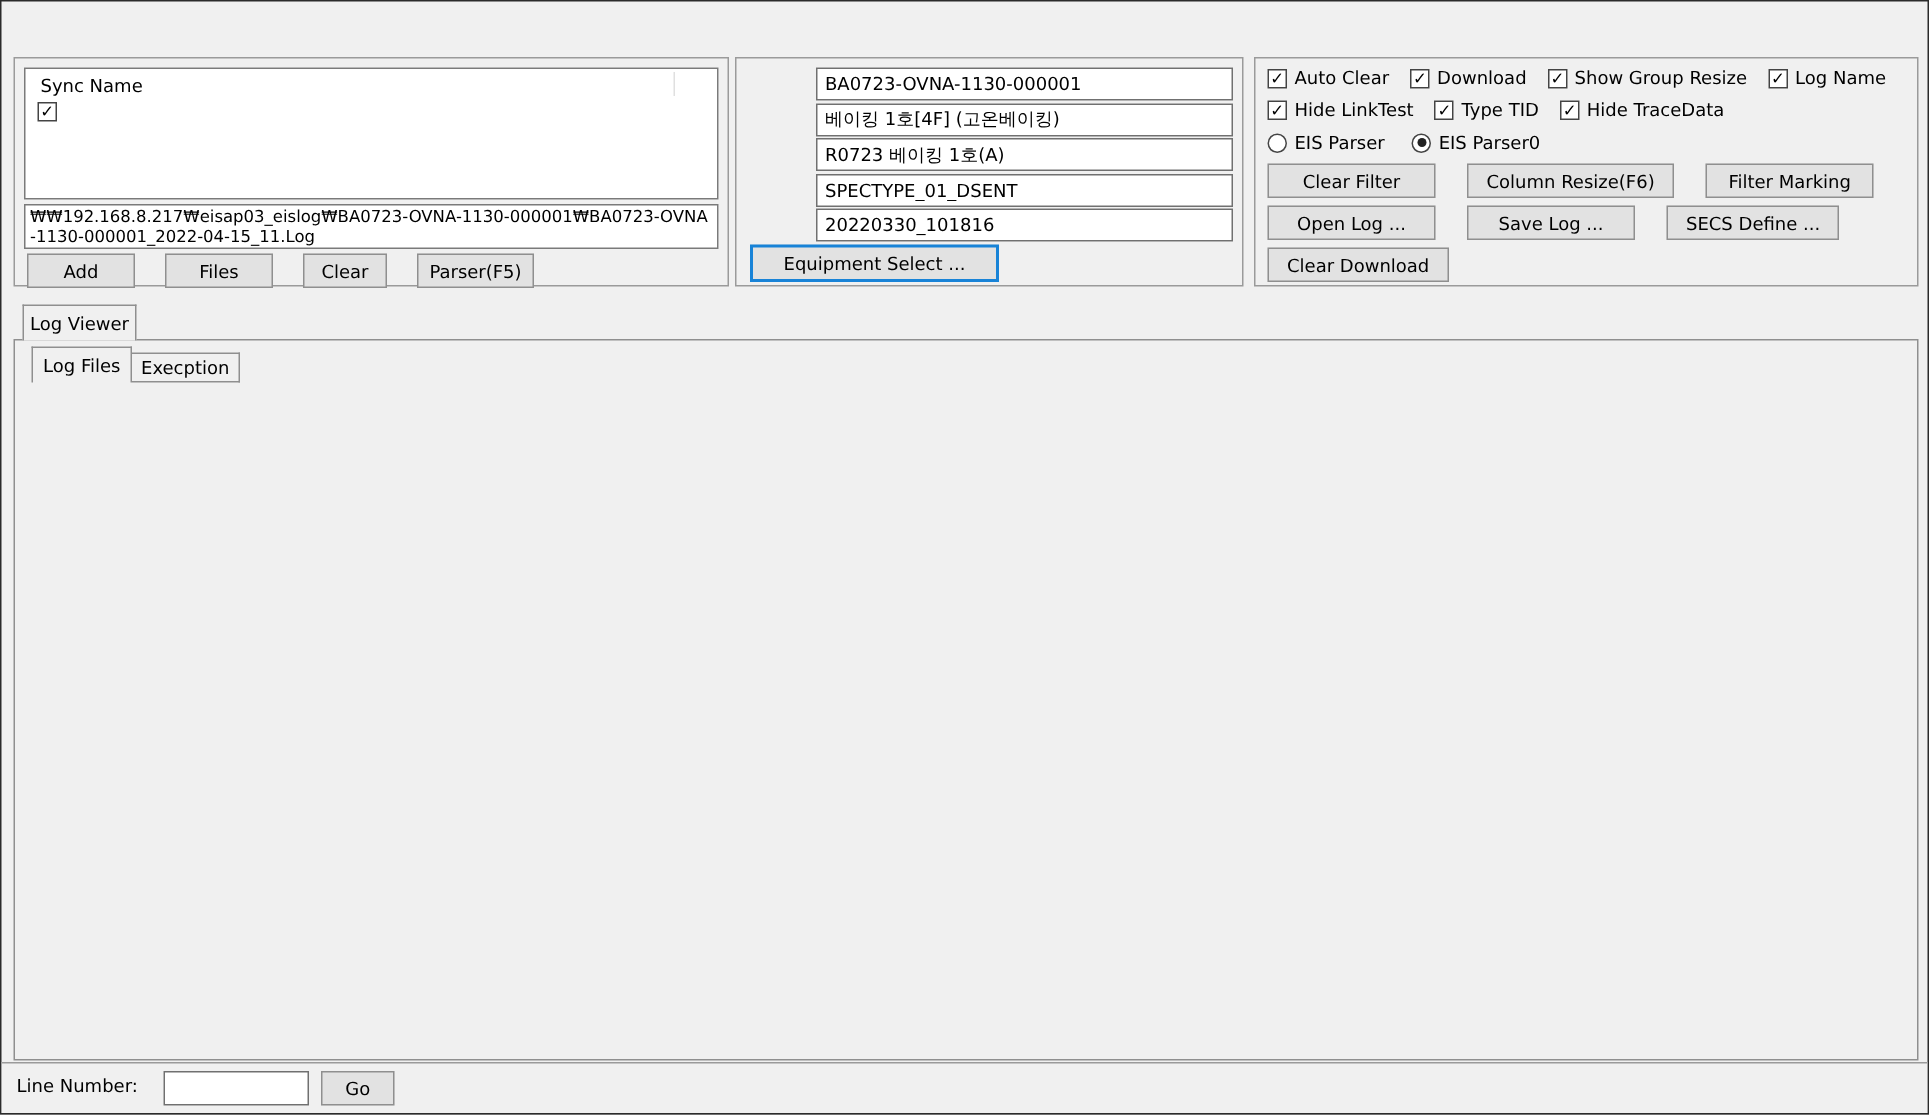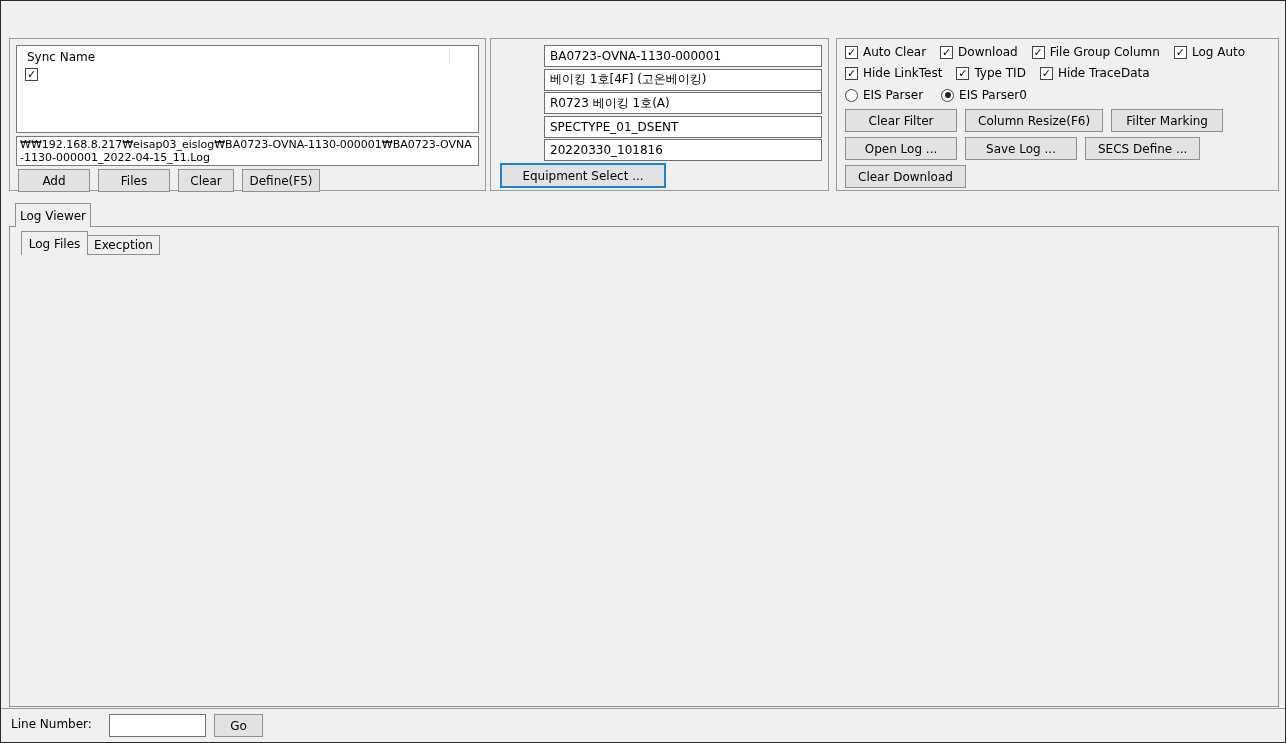--- a/index.html
+++ b/index.html
@@ -21,31 +21,31 @@
     font-size:12px;box-sizing:border-box;height:23px;}
   
   .filelist{position:absolute;left:6px;top:6px;right:6px;height:88px;background:#fff;border:1px solid #7a7a7a;box-sizing:border-box;overflow:hidden;}
   .filelist-header{padding:4px 4px 2px 10px;font-size:12px;position:relative;}
   .filelist-coldiv{position:absolute;top:2px;right:28px;width:1px;height:16px;background:#e0e0e0;}
   .file-item{display:flex;align-items:center;gap:6px;padding:2px 4px 2px 8px;}
   .cbx{width:13px;height:13px;border:1px solid #444;background:#fff;display:inline-flex;align-items:center;justify-content:center;
     font-size:11px;line-height:11px;box-sizing:border-box;flex:0 0 13px;}
   .pathbox{position:absolute;left:6px;top:97px;right:6px;height:30px;background:#fff;border:1px solid #7a7a7a;box-sizing:border-box;
     font-size:11px;line-height:13px;padding:1px 3px;overflow:hidden;word-break:break-all;}
-  .filebtns{position:absolute;left:8px;top:130px;display:flex;gap:8px;}
+  .filebtns{position:absolute;left:8px;top:130px;display:flex;gap:20px;}
   
   .eq-field{position:absolute;left:5px;right:6px;height:22px;margin-left:48px;}
   .eq-btn{position:absolute;left:9px;top:124px;width:166px;height:25px;border:2px solid #1883d7;background:#e2e2e2;
     display:flex;align-items:center;justify-content:center;box-sizing:border-box;}
   
   .opt-row{position:absolute;left:8px;display:flex;align-items:center;gap:14px;white-space:nowrap;}
   .opt-item{display:flex;align-items:center;gap:5px;}
   .radio{width:13px;height:13px;border:1px solid #444;border-radius:50%;background:#fff;display:inline-flex;align-items:center;justify-content:center;box-sizing:border-box;}
   .radio .dot{width:6px;height:6px;border-radius:50%;background:#222;}
-  .opt-btn-row{position:absolute;left:8px;display:flex;gap:8px;}
+  .opt-btn-row{position:absolute;left:8px;display:flex;gap:21px;}
   .opt-btn{min-width:112px;padding:0 12px;}
   
   .main-tab{position:absolute;left:14px;top:202px;width:76px;height:24px;background:#f0f0f0;border:1px solid #8f8f8f;border-bottom:none;
     box-sizing:border-box;display:flex;align-items:center;justify-content:center;z-index:3;}
   .tab-page{position:absolute;left:8px;top:225px;width:1270px;height:481px;border:1px solid #8f8f8f;background:#f0f0f0;box-sizing:border-box;z-index:1;}
   .sub-tab{position:absolute;background:#f0f0f0;border:1px solid #8f8f8f;box-sizing:border-box;display:flex;align-items:center;justify-content:center;z-index:3;}
   .sub-tab.active{left:20px;top:230px;width:67px;height:24px;border-bottom:none;}
   .sub-tab.inactive{left:87px;top:234px;width:72px;height:20px;border-left:none;}
   
   .logpane{position:absolute;left:14px;top:253px;width:433px;height:446px;border:1px solid #7a7a7a;background:#fff;box-sizing:border-box;}
@@ -119,21 +119,21 @@
           <div class="file-item">
             <span class="cbx">✓</span>
           </div>
         </div>
     </div>
     <div class="pathbox">₩₩192.168.8.217₩eisap03_eislog₩BA0723-OVNA-1130-000001₩BA0723-OVNA-1130-000001_2022-04-15_11.Log</div>
     <div class="filebtns">
         <div class="btn" style="width: 72px;">Add</div>
         <div class="btn" style="width: 72px;">Files</div>
         <div class="btn" style="width: 56px;">Clear</div>
-        <div class="btn" style="width: 78px;">Define(F5)</div>
+        <div class="btn" style="width: 78px;">Parser(F5)</div>
       </div>
   </div>
 
   <div class="gbox" style="left:489px;top:37px;width:339px;height:153px;">
     <div>
         <input class="txt eq-field" value="BA0723-OVNA-1130-000001" style="top: 6px;">
         <input class="txt eq-field" value="베이킹 1호[4F] (고온베이킹)" style="top: 29.5px;">
         <input class="txt eq-field" value="R0723 베이킹 1호(A)" style="top: 53px;">
         <input class="txt eq-field" value="SPECTYPE_01_DSENT" style="top: 76.5px;">
         <input class="txt eq-field" value="20220330_101816" style="top: 100px;">
@@ -146,25 +146,25 @@
         <span class="opt-item">
           <span class="cbx">✓</span>
           <span>Auto Clear</span>
         </span>
         <span class="opt-item">
           <span class="cbx">✓</span>
           <span>Download</span>
         </span>
         <span class="opt-item">
           <span class="cbx">✓</span>
-          <span>File Group Column</span>
+          <span>Show Group Resize</span>
         </span>
         <span class="opt-item">
           <span class="cbx">✓</span>
-          <span>Log Auto</span>
+          <span>Log Name</span>
         </span>
       </div>
     <div class="opt-row" style="top:27px;">
         <span class="opt-item">
           <span class="cbx">✓</span>
           <span>Hide LinkTest</span>
         </span>
         <span class="opt-item">
           <span class="cbx">✓</span>
           <span>Type TID</span>

